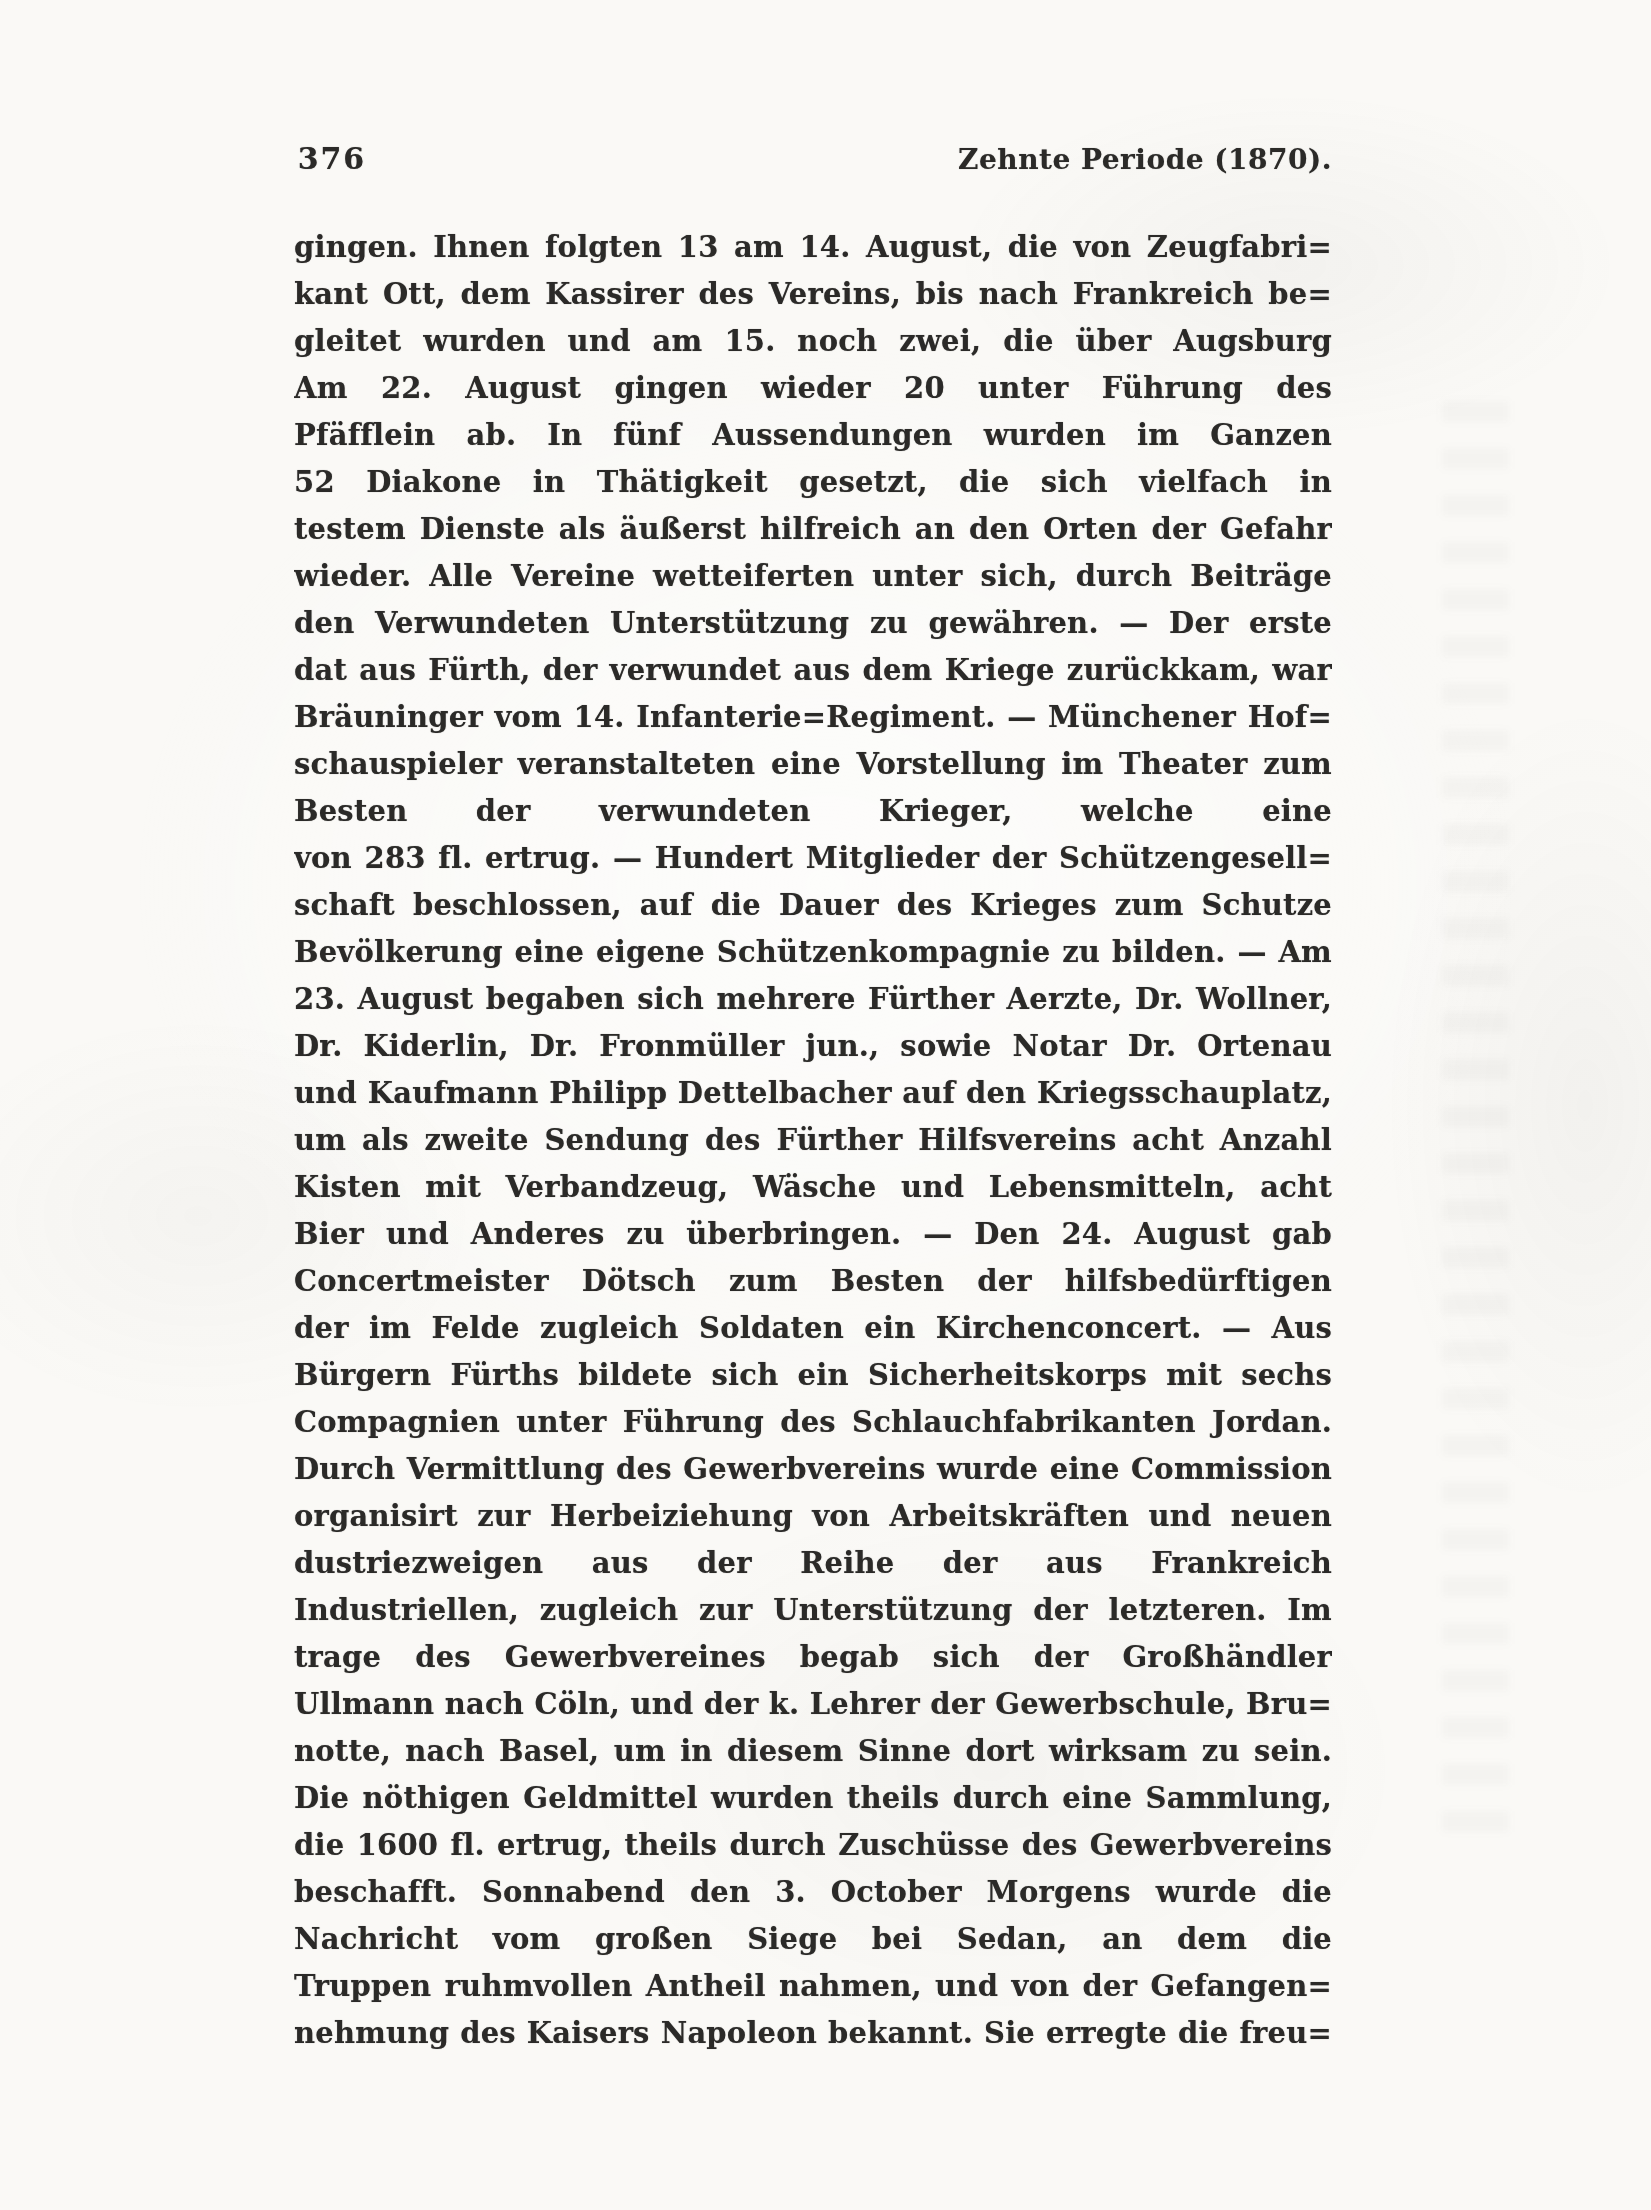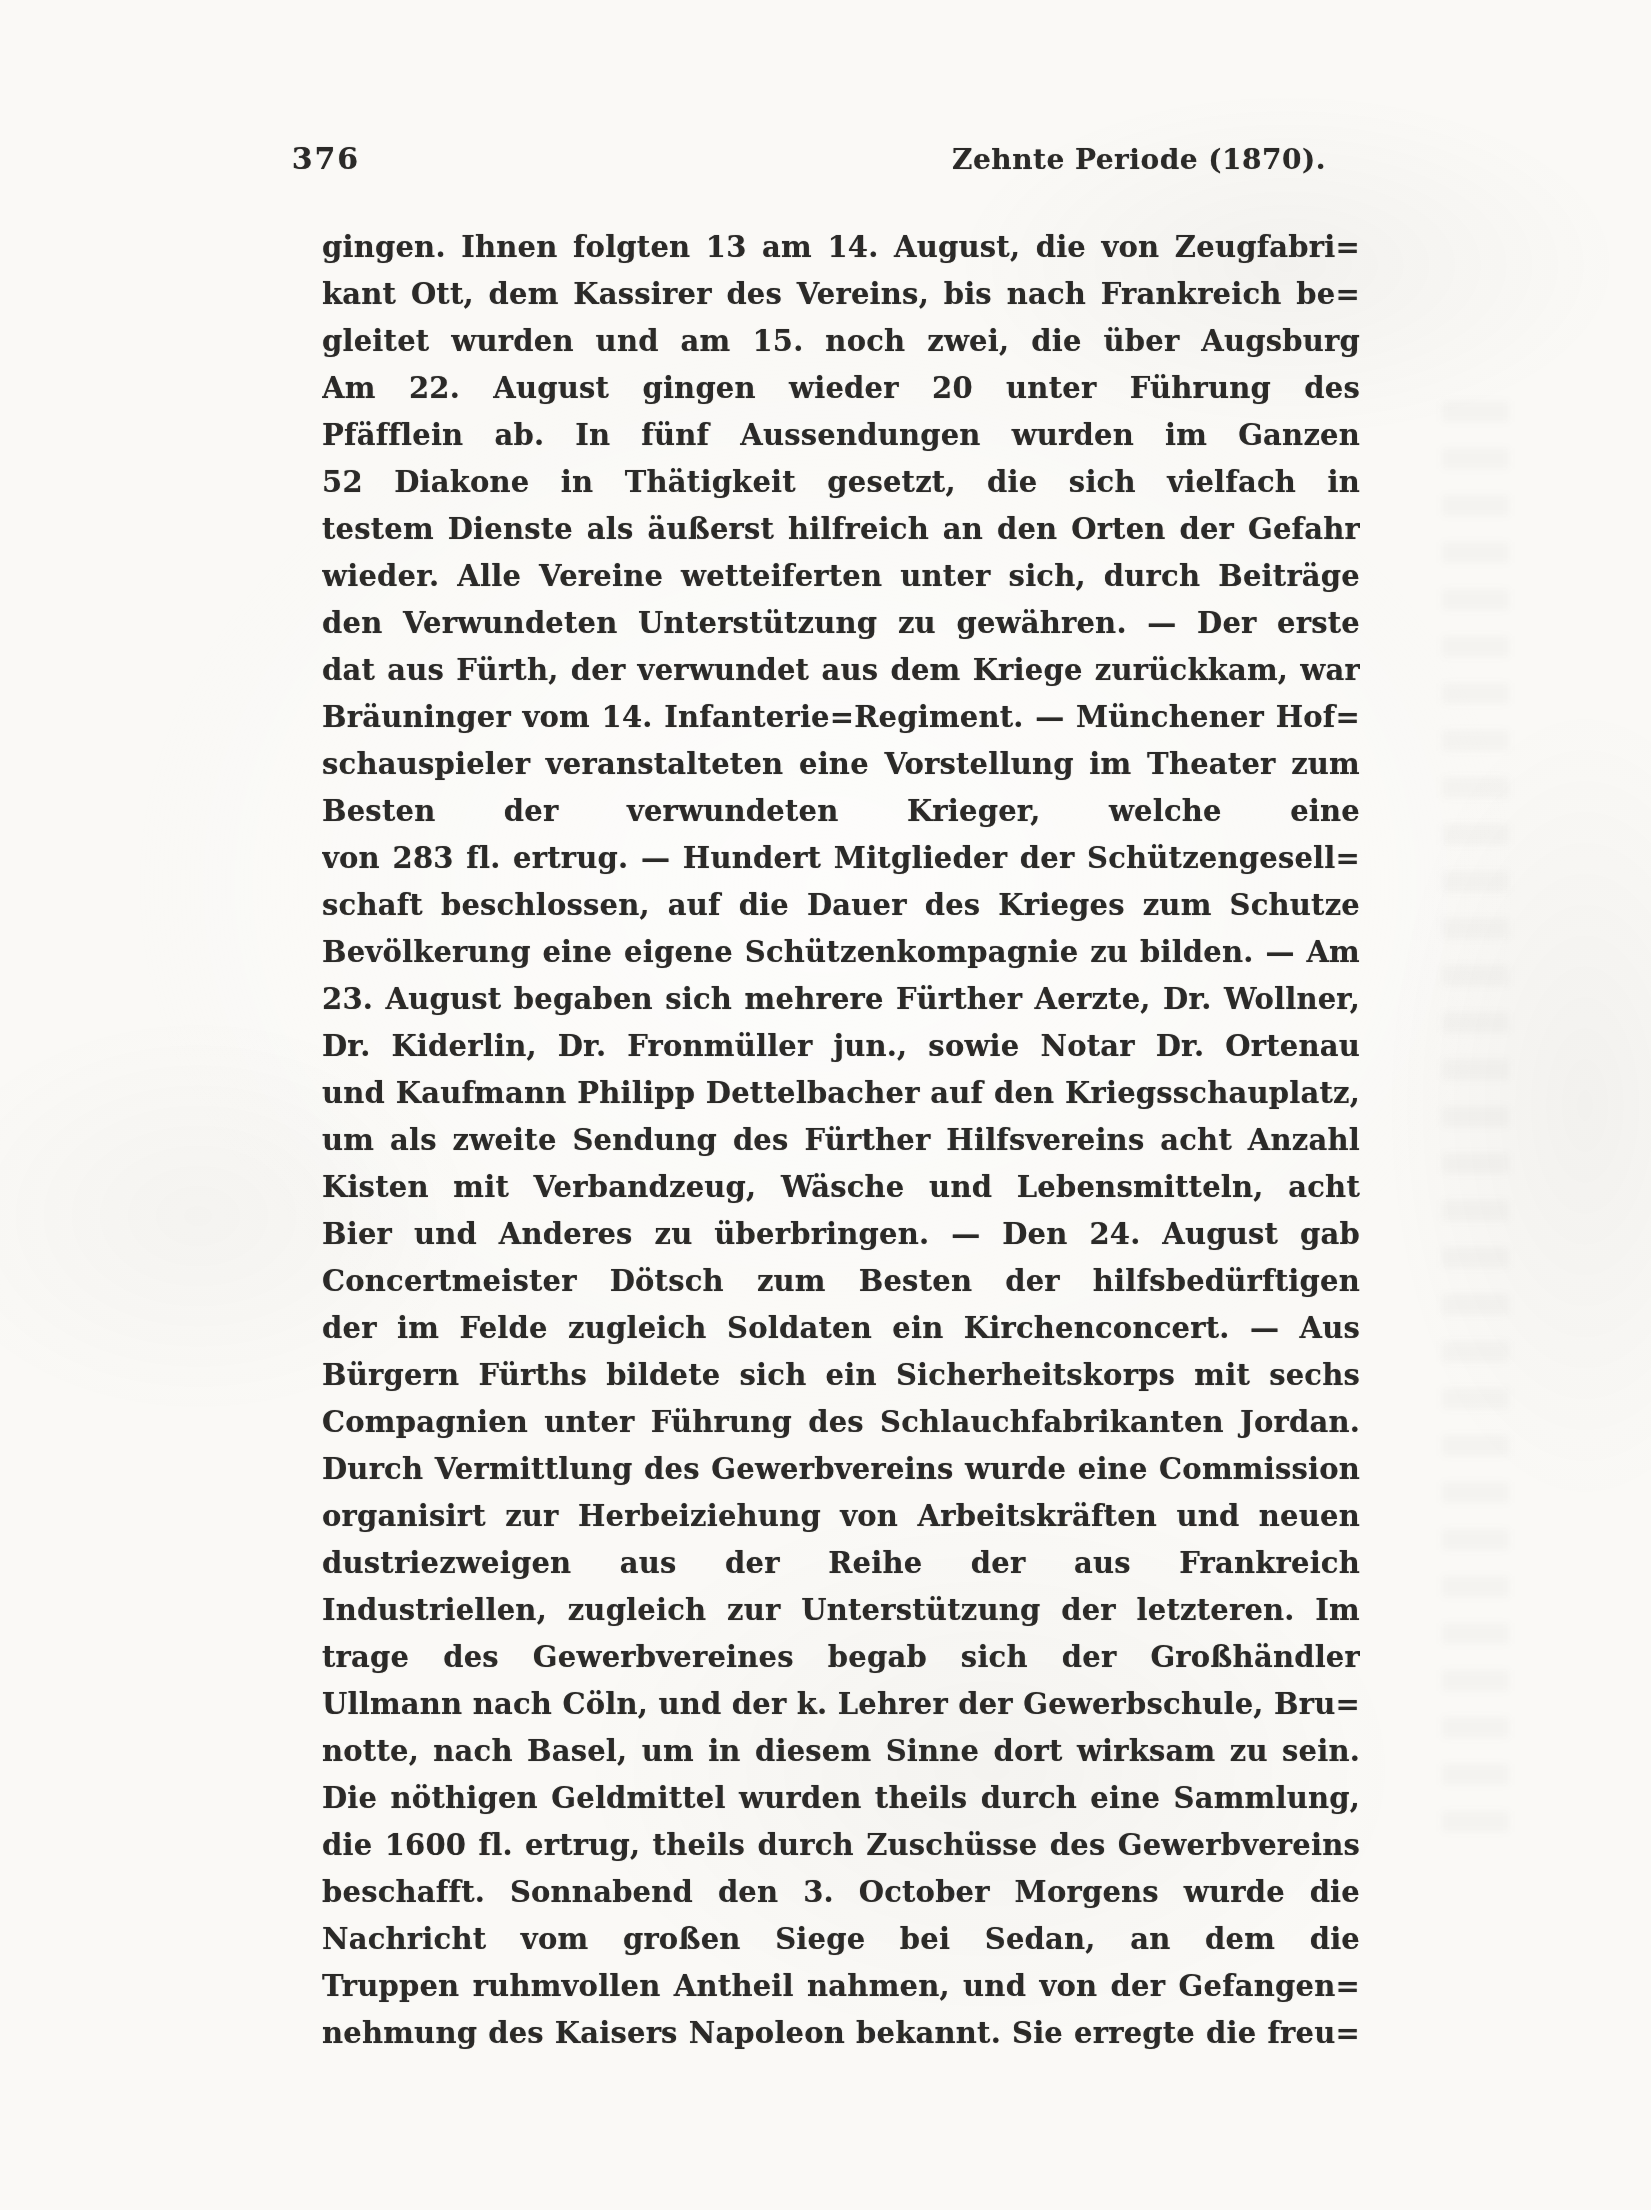--- a/index.html
+++ b/index.html
@@ -37,21 +37,21 @@
       rgba(90,90,90,0.035) 0px,
       rgba(90,90,90,0.035) 21px,
       rgba(90,90,90,0.0) 21px,
       rgba(90,90,90,0.0) 47px
     );
     filter: blur(3.8px);
   }
   .page-header {
     position: absolute;
     top: 141px;
-    left: 288px;
+    left: 294px;
     width: 1038px;
     height: 42px;
   }
   .page-number {
     position: absolute;
     left: 3.8px;
     top: 0;
     font-size: 30px;
     font-weight: bold;
     letter-spacing: 1.9px;
@@ -67,21 +67,20 @@
     font-size: 28px;
     font-weight: bold;
     letter-spacing: 0.5px;
     text-shadow: 0 0 1px rgba(43,42,40,0.45);
   }
   .body-text {
     position: absolute;
     top: 224px;
     left: 294px;
     width: 1038px;
-    margin-left: 28px;
   }
   .text-line {
     height: 47px;
     line-height: 47px;
     font-size: 29px;
     font-weight: bold;
     white-space: normal;
     text-align: justify;
     text-align-last: justify;
     letter-spacing: 0.2px;

